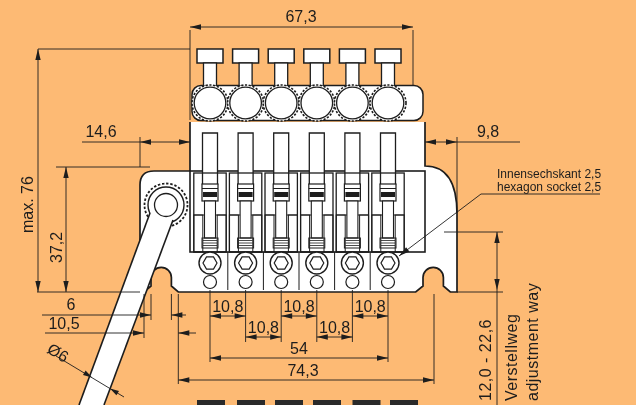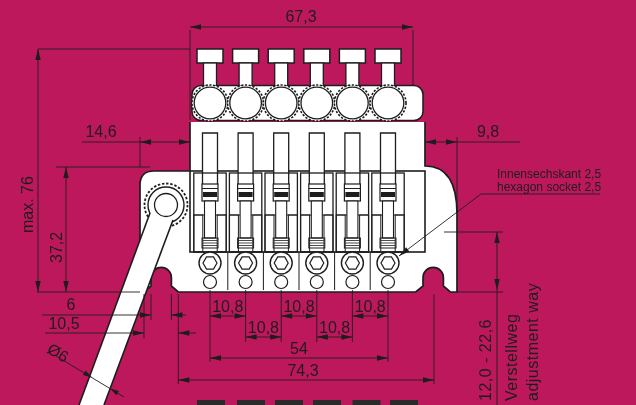--- a/index.html
+++ b/index.html
@@ -1,16 +1,16 @@
 <!DOCTYPE html>
 <html><head>
 <meta charset="utf-8">
 <style>
   html,body{margin:0;padding:0;background:#fff;}
-  #stage{position:relative;width:636px;height:405px;background:#be185d;overflow:hidden;
+  #stage{position:relative;width:636px;height:405px;background:#fdba74;overflow:hidden;
          font-family:"Liberation Sans", sans-serif;}
   svg{display:block;}
   text{fill:#1d1d1d;font-family:"Liberation Sans", sans-serif;}
   .dimtxt{font-size:16px;}
   .smalltxt{font-size:12px;}
   .verttxt{font-size:16px;letter-spacing:.5px;}
 </style>
 </head>
 <body>
 

